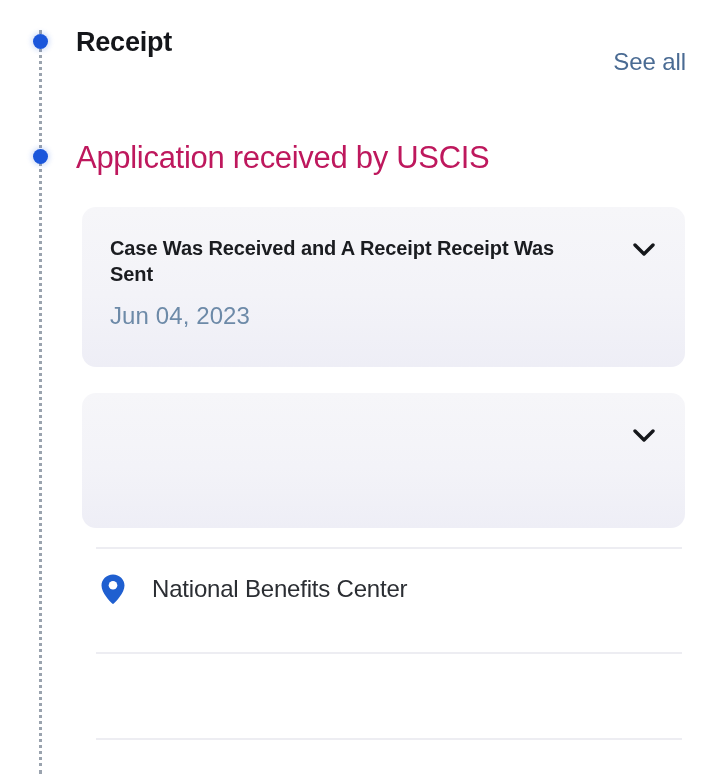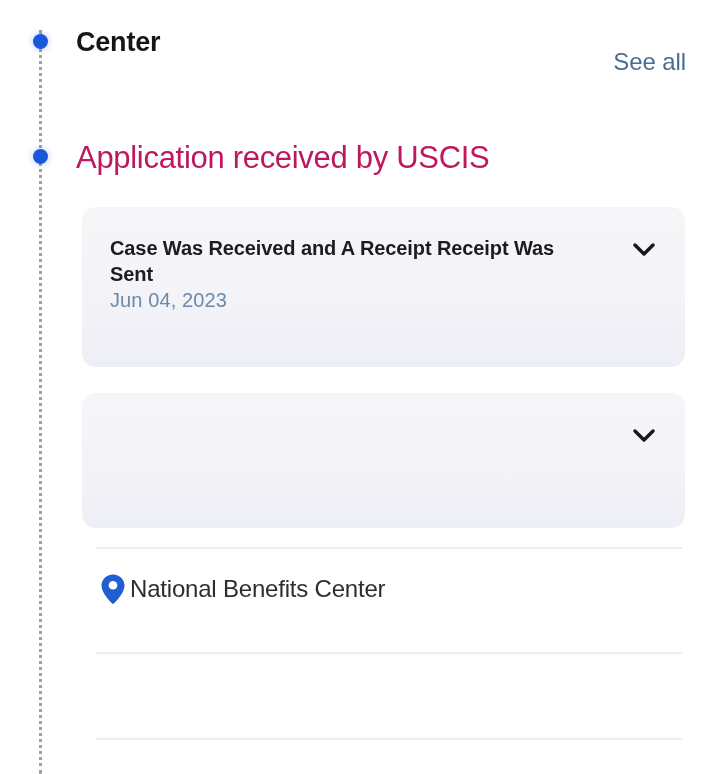--- a/index.html
+++ b/index.html
@@ -106,21 +106,22 @@
 
   .event-title {
     font-size: 20px;
     font-weight: bold;
     color: #1a1c20;
     line-height: 1.32;
     letter-spacing: -0.1px;
     max-width: 470px;
   }
   .event-date {
-    font-size: 20px;
+    margin-top: 14px;
+    font-size: 24px;
     color: #6d8aa8;
     letter-spacing: 0.1px;
     line-height: 1.2;
   }
   .chevron-btn {
     position: absolute;
     right: 30px;
     top: 36px;
     width: 22px;
     height: 14px;
@@ -155,39 +156,40 @@
   .row-icon {
     width: 34px;
     height: 34px;
     display: flex;
     align-items: center;
     justify-content: center;
     flex: 0 0 34px;
   }
   .row-icon svg { display: block; }
   .row-label {
+    margin-left: 22px;
     font-size: 24px;
     color: #2b2e33;
     letter-spacing: -0.2px;
     line-height: 1;
   }
 </style>
 </head>
 <body>
 
 <div id="screen">
 
   <div class="timeline-rail">
     <div class="rail-line"></div>
     <div class="rail-dot dot-history"></div>
     <div class="rail-dot dot-stage"></div>
   </div>
 
   <div class="history-header">
-    <div class="history-title">Center</div>
+    <div class="history-title">Receipt</div>
     <div class="see-all-link">See all</div>
   </div>
 
   <div class="stage-heading">Application received by USCIS</div>
 
   <div class="event-card card-1">
     <div class="event-title">Case Was Received and A Receipt Receipt Was Sent</div>
     <div class="event-date">Jun 04, 2023</div>
     <div class="chevron-btn">
       <svg width="22" height="14" viewBox="0 0 22 14">

